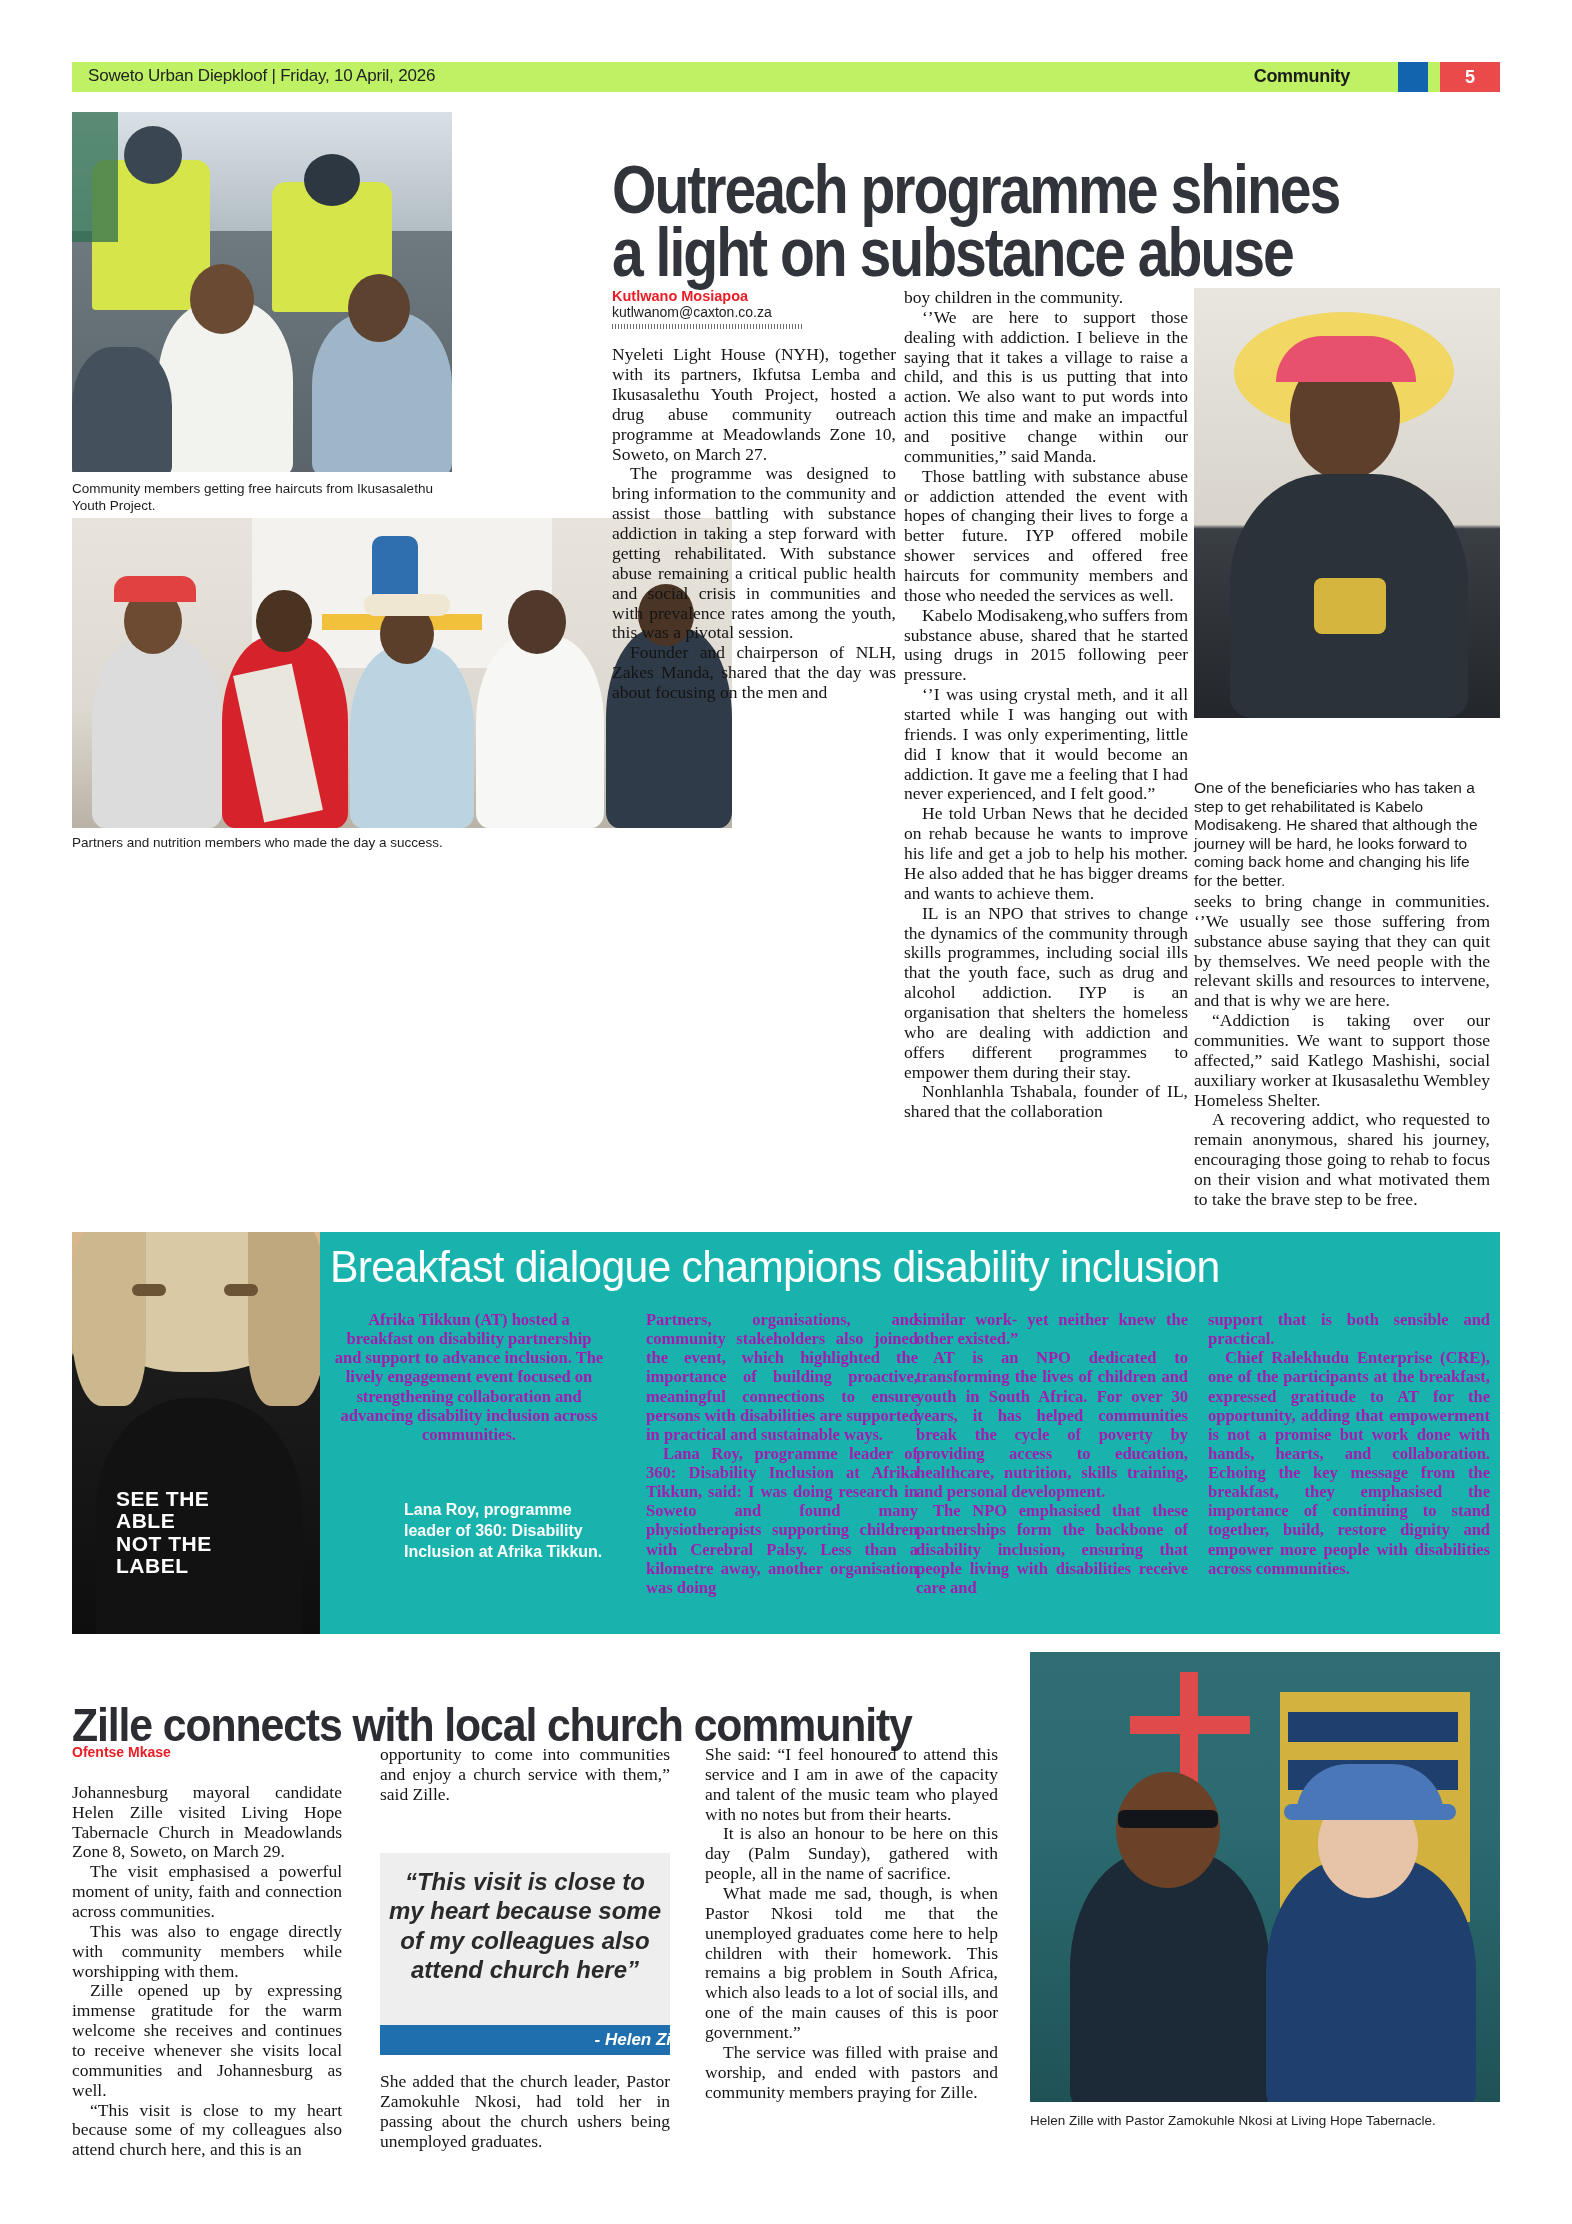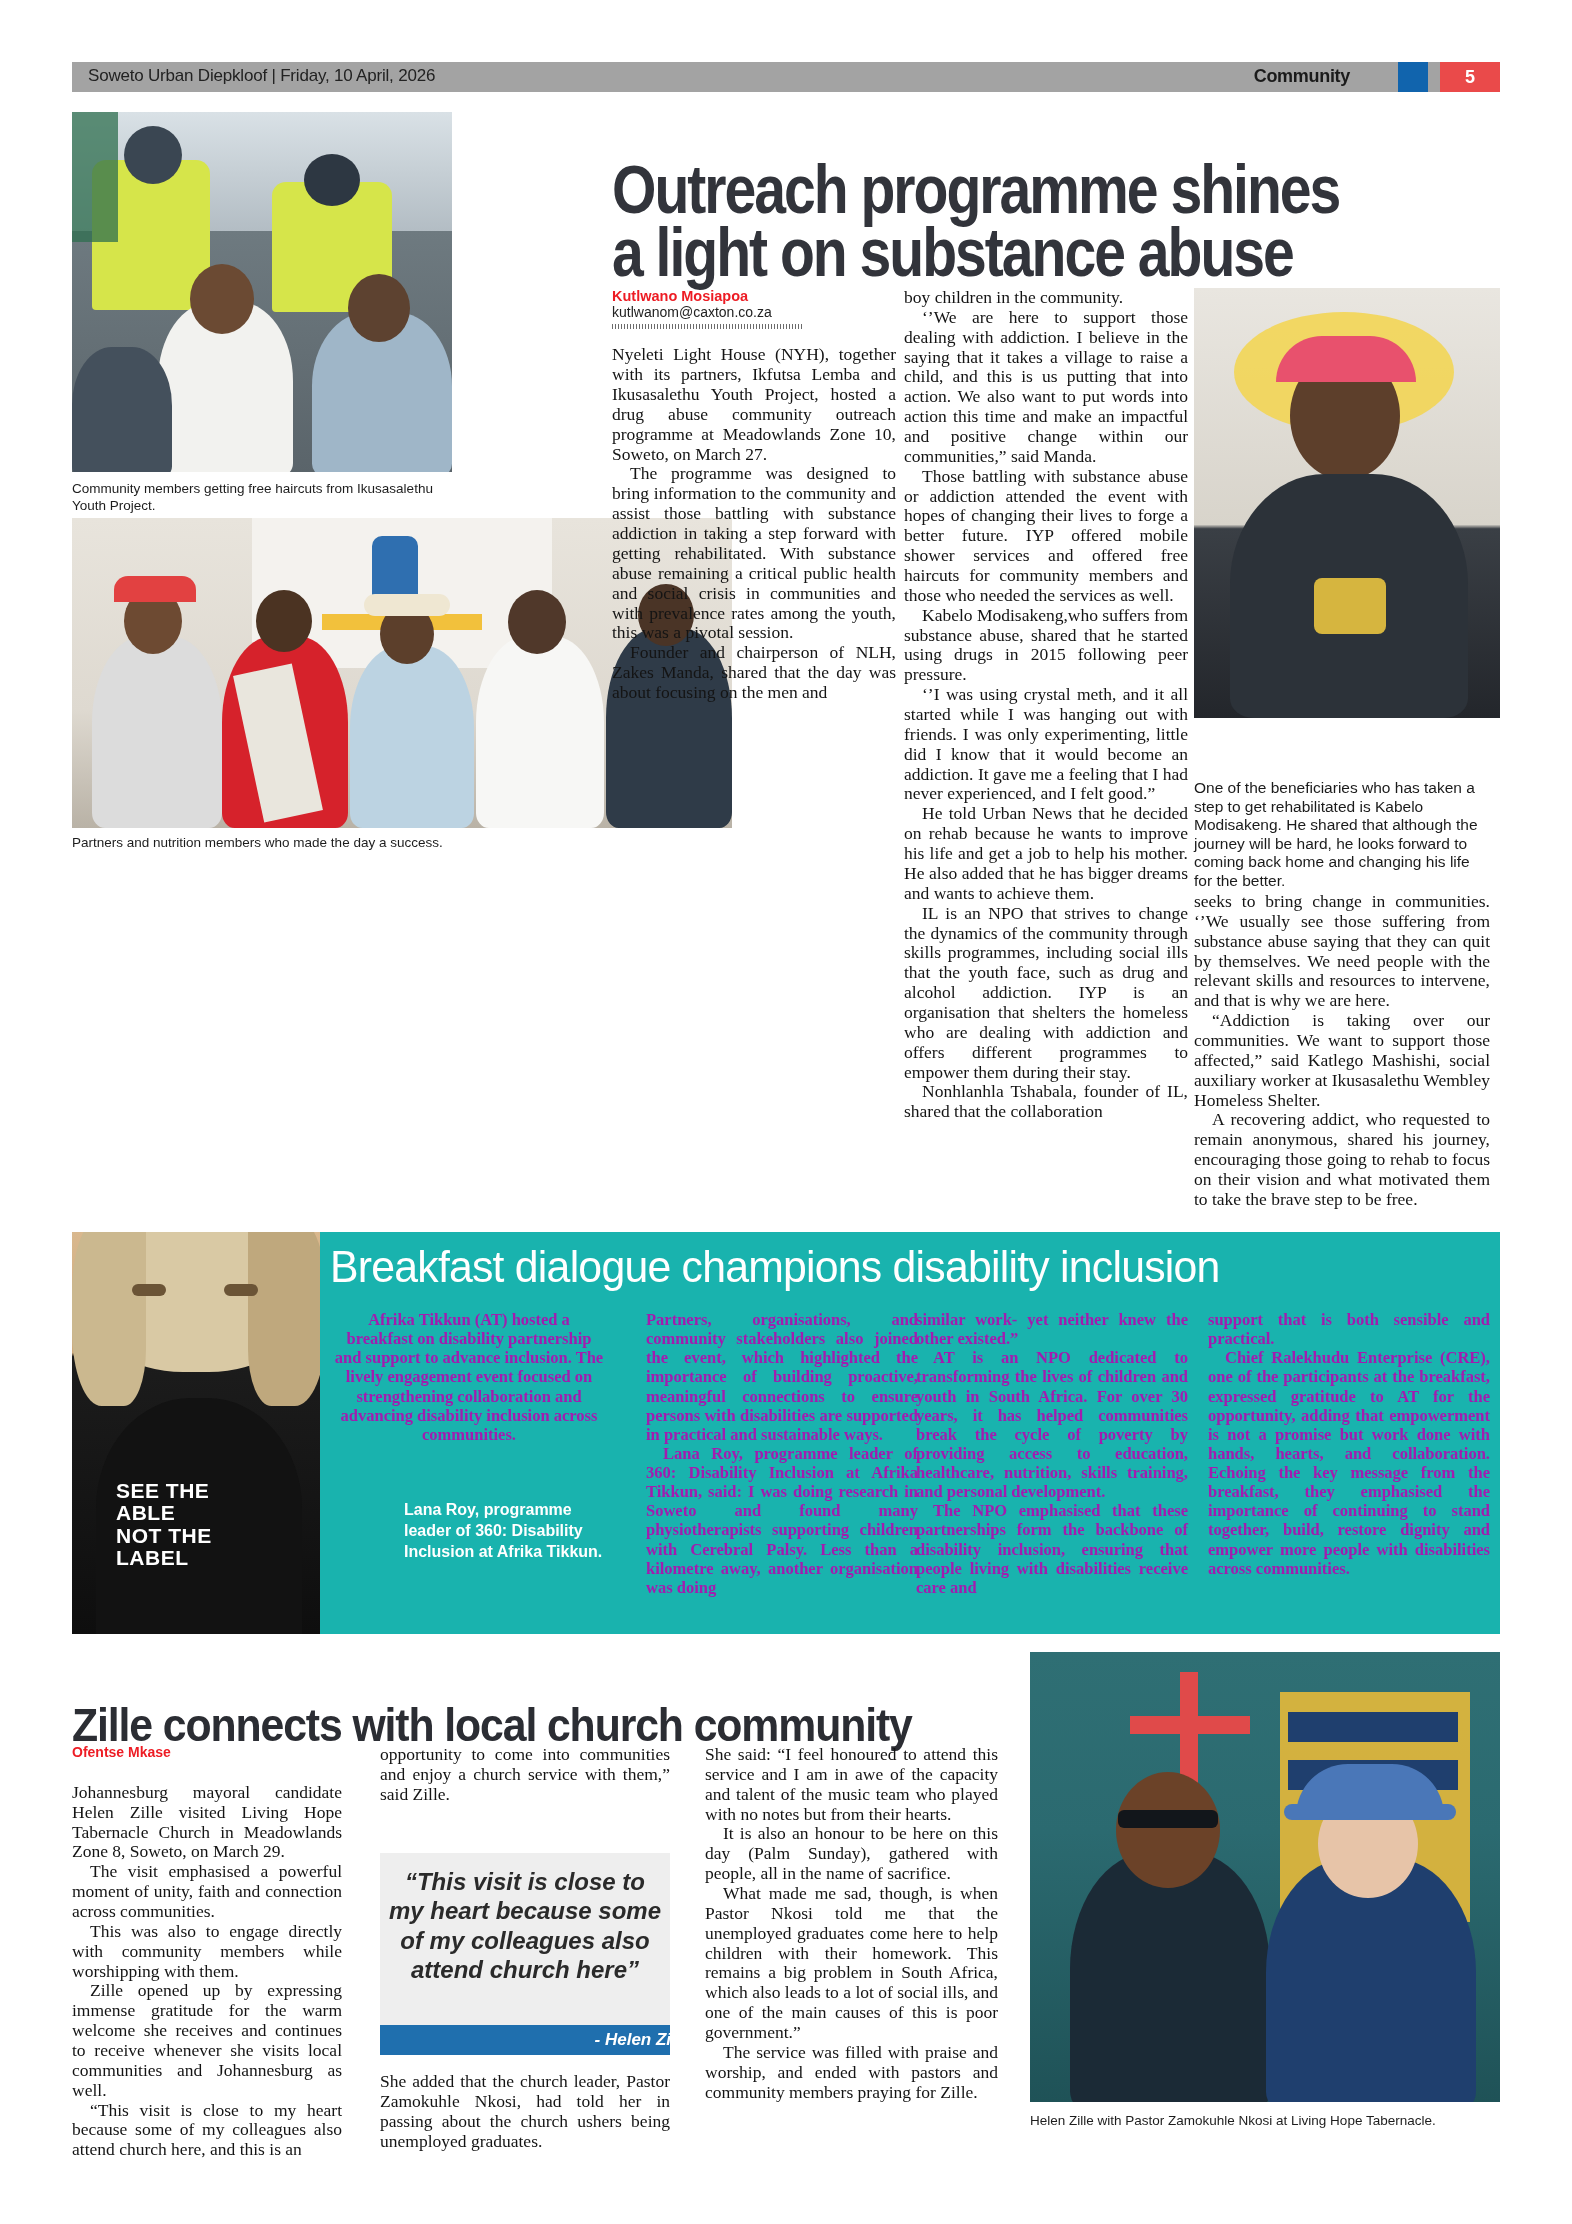--- a/index.html
+++ b/index.html
@@ -1,20 +1,20 @@
 <!DOCTYPE html>
 <html><head>
 <meta charset="utf-8">
 <style>
   html,body{margin:0;padding:0;background:#ffffff;}
   body{width:1572px;height:2224px;font-family:"Liberation Serif",serif;color:#1c1c1c;overflow:hidden;}
   .page{position:relative;width:1572px;height:2224px;background:#fff;}
 
   
-  .masthead{position:absolute;left:72px;top:62px;width:1428px;height:30px;background:#a3a3a3;}
+  .masthead{position:absolute;left:72px;top:62px;width:1428px;height:30px;background:#bef264;}
   .masthead-text{position:absolute;left:16px;top:4px;font-family:"Liberation Sans",sans-serif;
      font-size:17px;letter-spacing:-0.2px;color:#222;white-space:nowrap;}
   .mast-section{position:absolute;right:150px;top:4px;font-family:Liberation Sans, sans-serif;
      font-weight:bold;font-size:18px;color:#1b1b1b;letter-spacing:-0.3px;}
   .mast-bluebox{position:absolute;left:1398px;top:62px;width:30px;height:30px;background:#1164ad;}
   .mast-redbox{position:absolute;left:1440px;top:62px;width:60px;height:30px;background:#ea4a4a;}
   .mast-pageno{position:absolute;left:1440px;top:62px;width:60px;height:30px;line-height:30px;
      text-align:center;color:#fff;font-family:"Liberation Sans",sans-serif;font-weight:bold;font-size:18px;}
 
   
@@ -196,21 +196,21 @@
 
   <div class="teal"></div>
   <div class="teal-photo">
     <div class="ph-bg" style="background:linear-gradient(180deg,#d9b88e 0%,#cda87b 30%,#1c1c1c 31%,#0e0e0e 100%);"></div>
     <div style="position:absolute;left:16px;top:-10px;width:216px;height:150px;background:#d9c9a4;border-radius:50% 50% 44% 44%;"></div>
     <div style="position:absolute;left:0px;top:-16px;width:74px;height:190px;background:#cbb88f;border-radius:40% 0 30% 40%;"></div>
     <div style="position:absolute;left:176px;top:-16px;width:78px;height:190px;background:#bfa87d;border-radius:0 40% 40% 30%;"></div>
     <div style="position:absolute;left:60px;top:52px;width:34px;height:12px;background:#6b5436;border-radius:8px;"></div>
     <div style="position:absolute;left:152px;top:52px;width:34px;height:12px;background:#6b5436;border-radius:8px;"></div>
     <div style="position:absolute;left:24px;top:166px;width:206px;height:240px;background:#121212;border-radius:46% 46% 0 0;"></div>
-    <div style="position:absolute;left:44px;top:248px;width:160px;height:112px;color:#fff;
+    <div style="position:absolute;left:44px;top:256px;width:160px;height:112px;color:#fff;
                 font-family:'Liberation Sans',sans-serif;font-weight:bold;font-size:21px;line-height:1.06;
                 letter-spacing:0.5px;">SEE THE<br>ABLE<br>NOT THE<br>LABEL</div>
   </div>
   <div class="teal-title">Breakfast dialogue champions disability inclusion</div>
 
   <div class="teal-col" id="tc1">
     <p class="first">Afrika Tikkun (AT) hosted a breakfast on disability partnership and support to advance inclusion. The lively engagement event focused on strengthening collaboration and advancing disability inclusion across communities.</p>
   </div>
   <div class="teal-credit">Lana Roy, programme leader of 360:  Disability Inclusion at Afrika Tikkun.</div>
 

